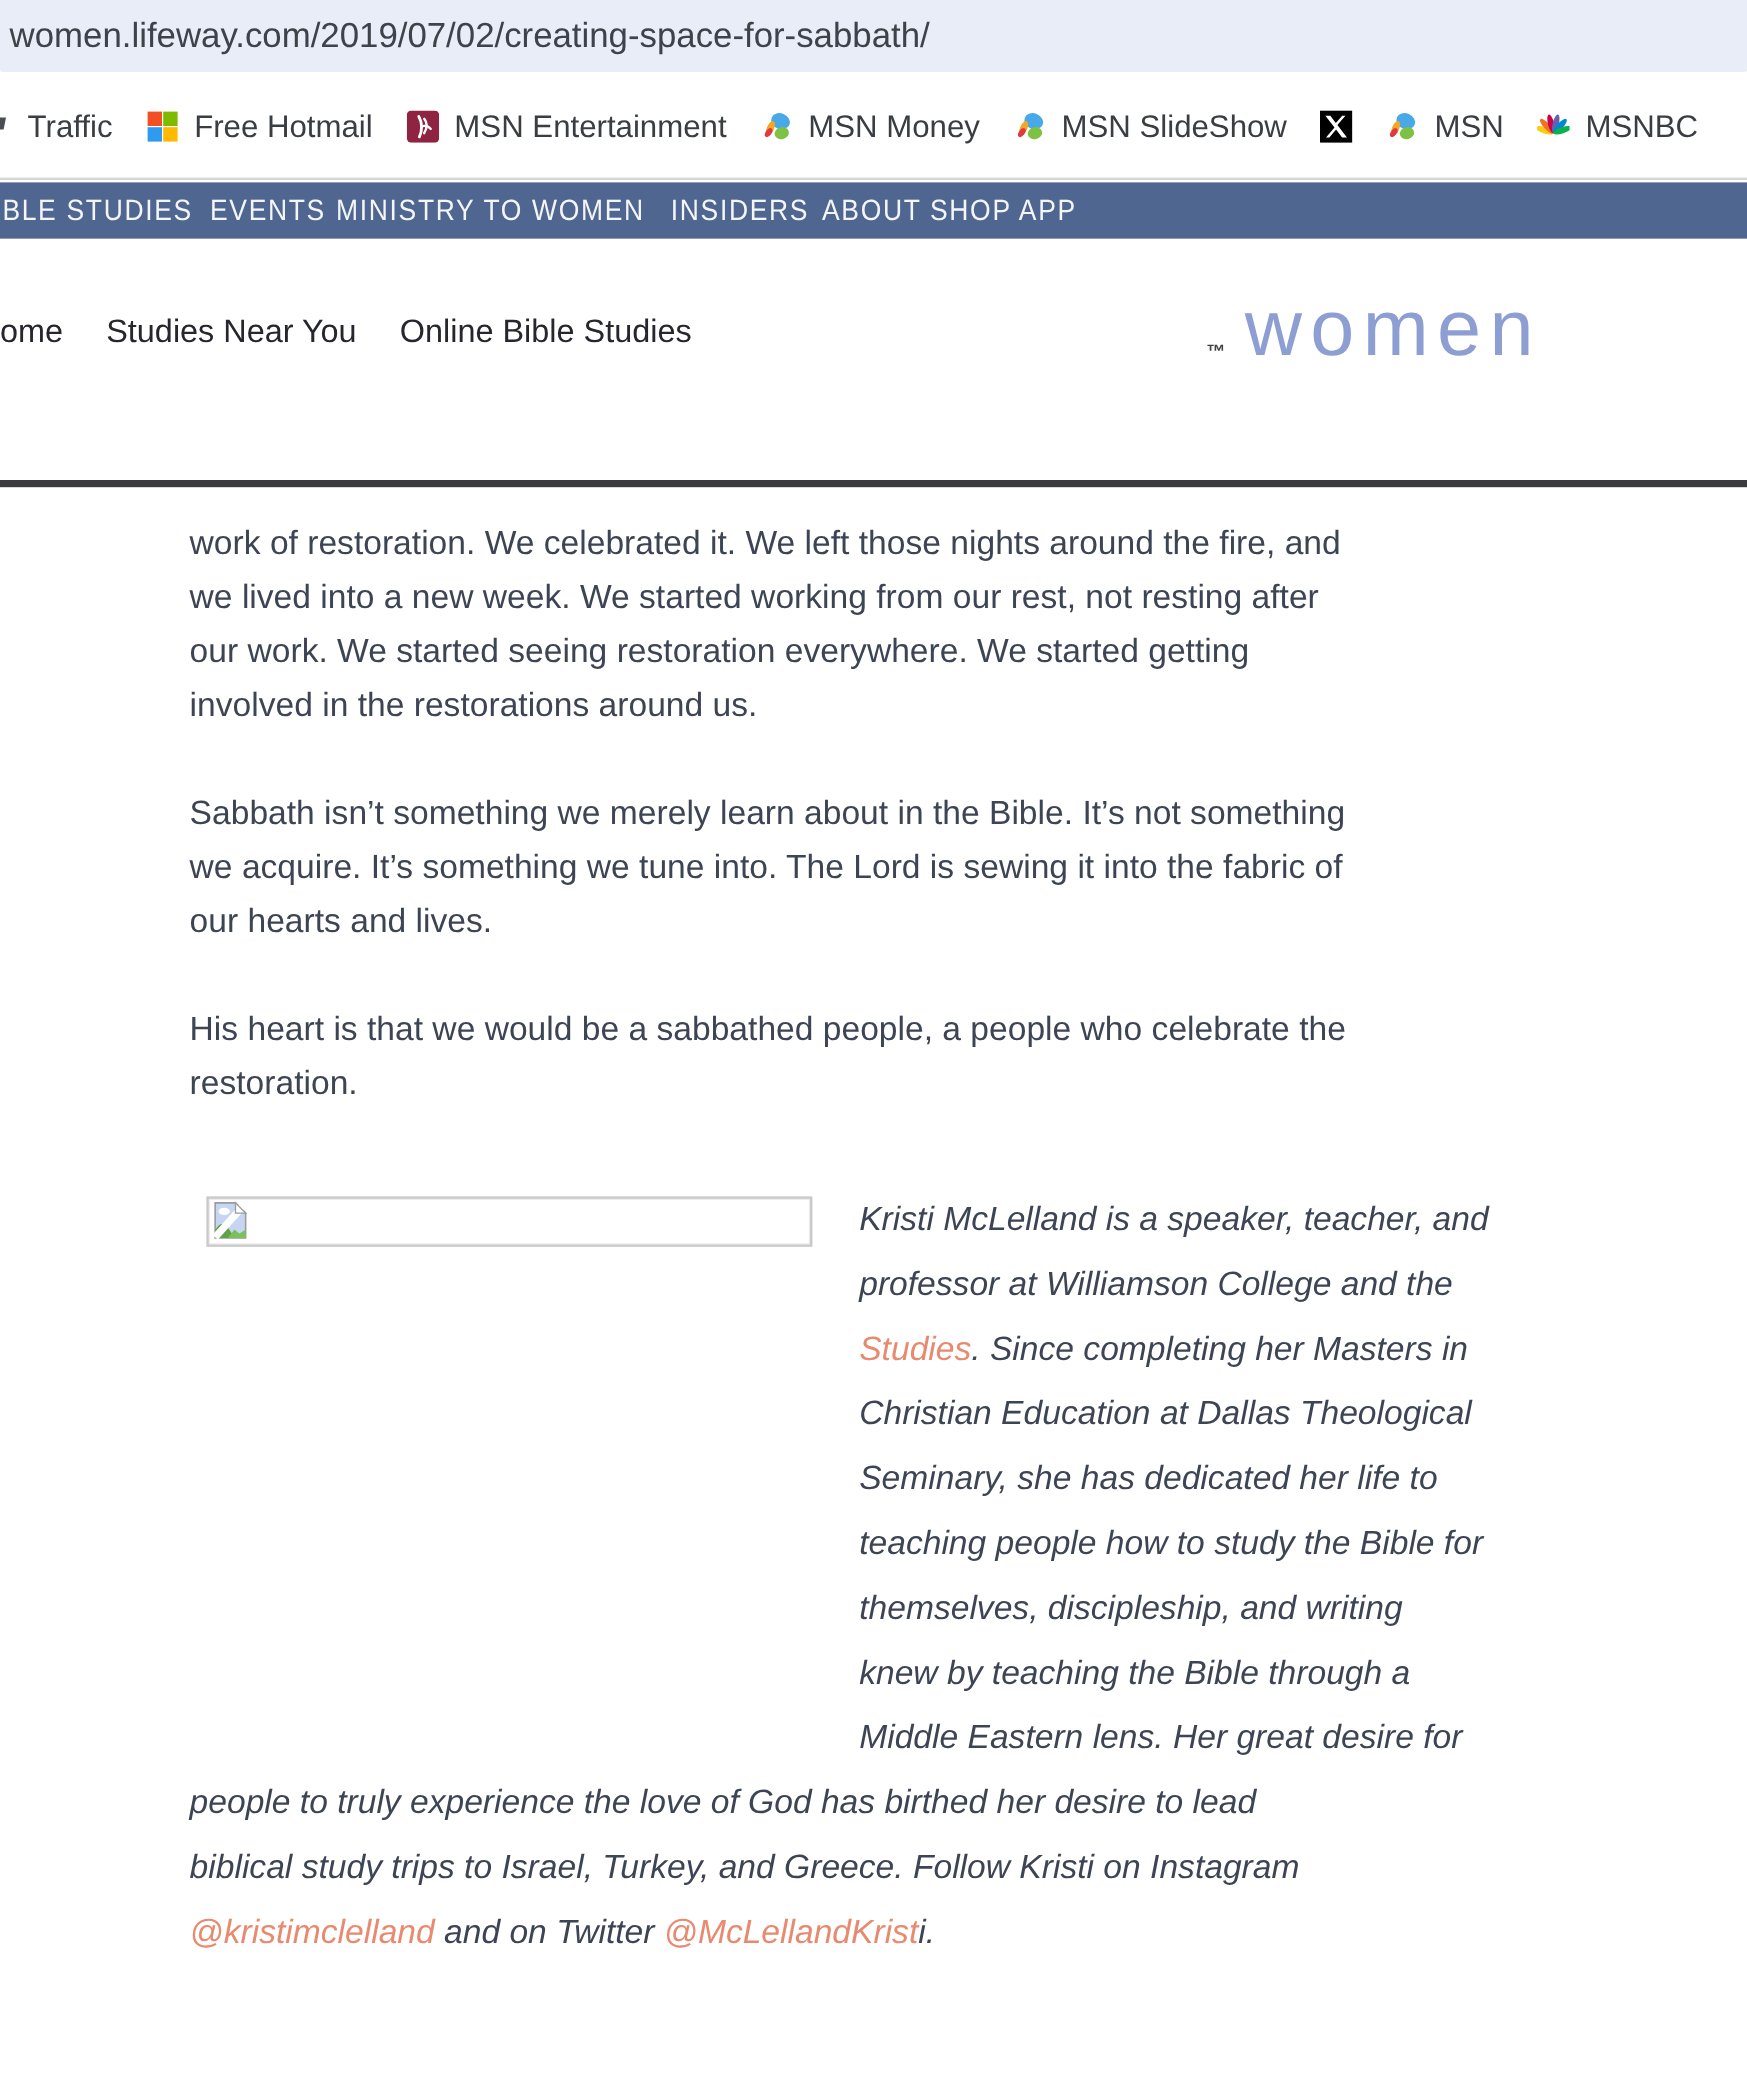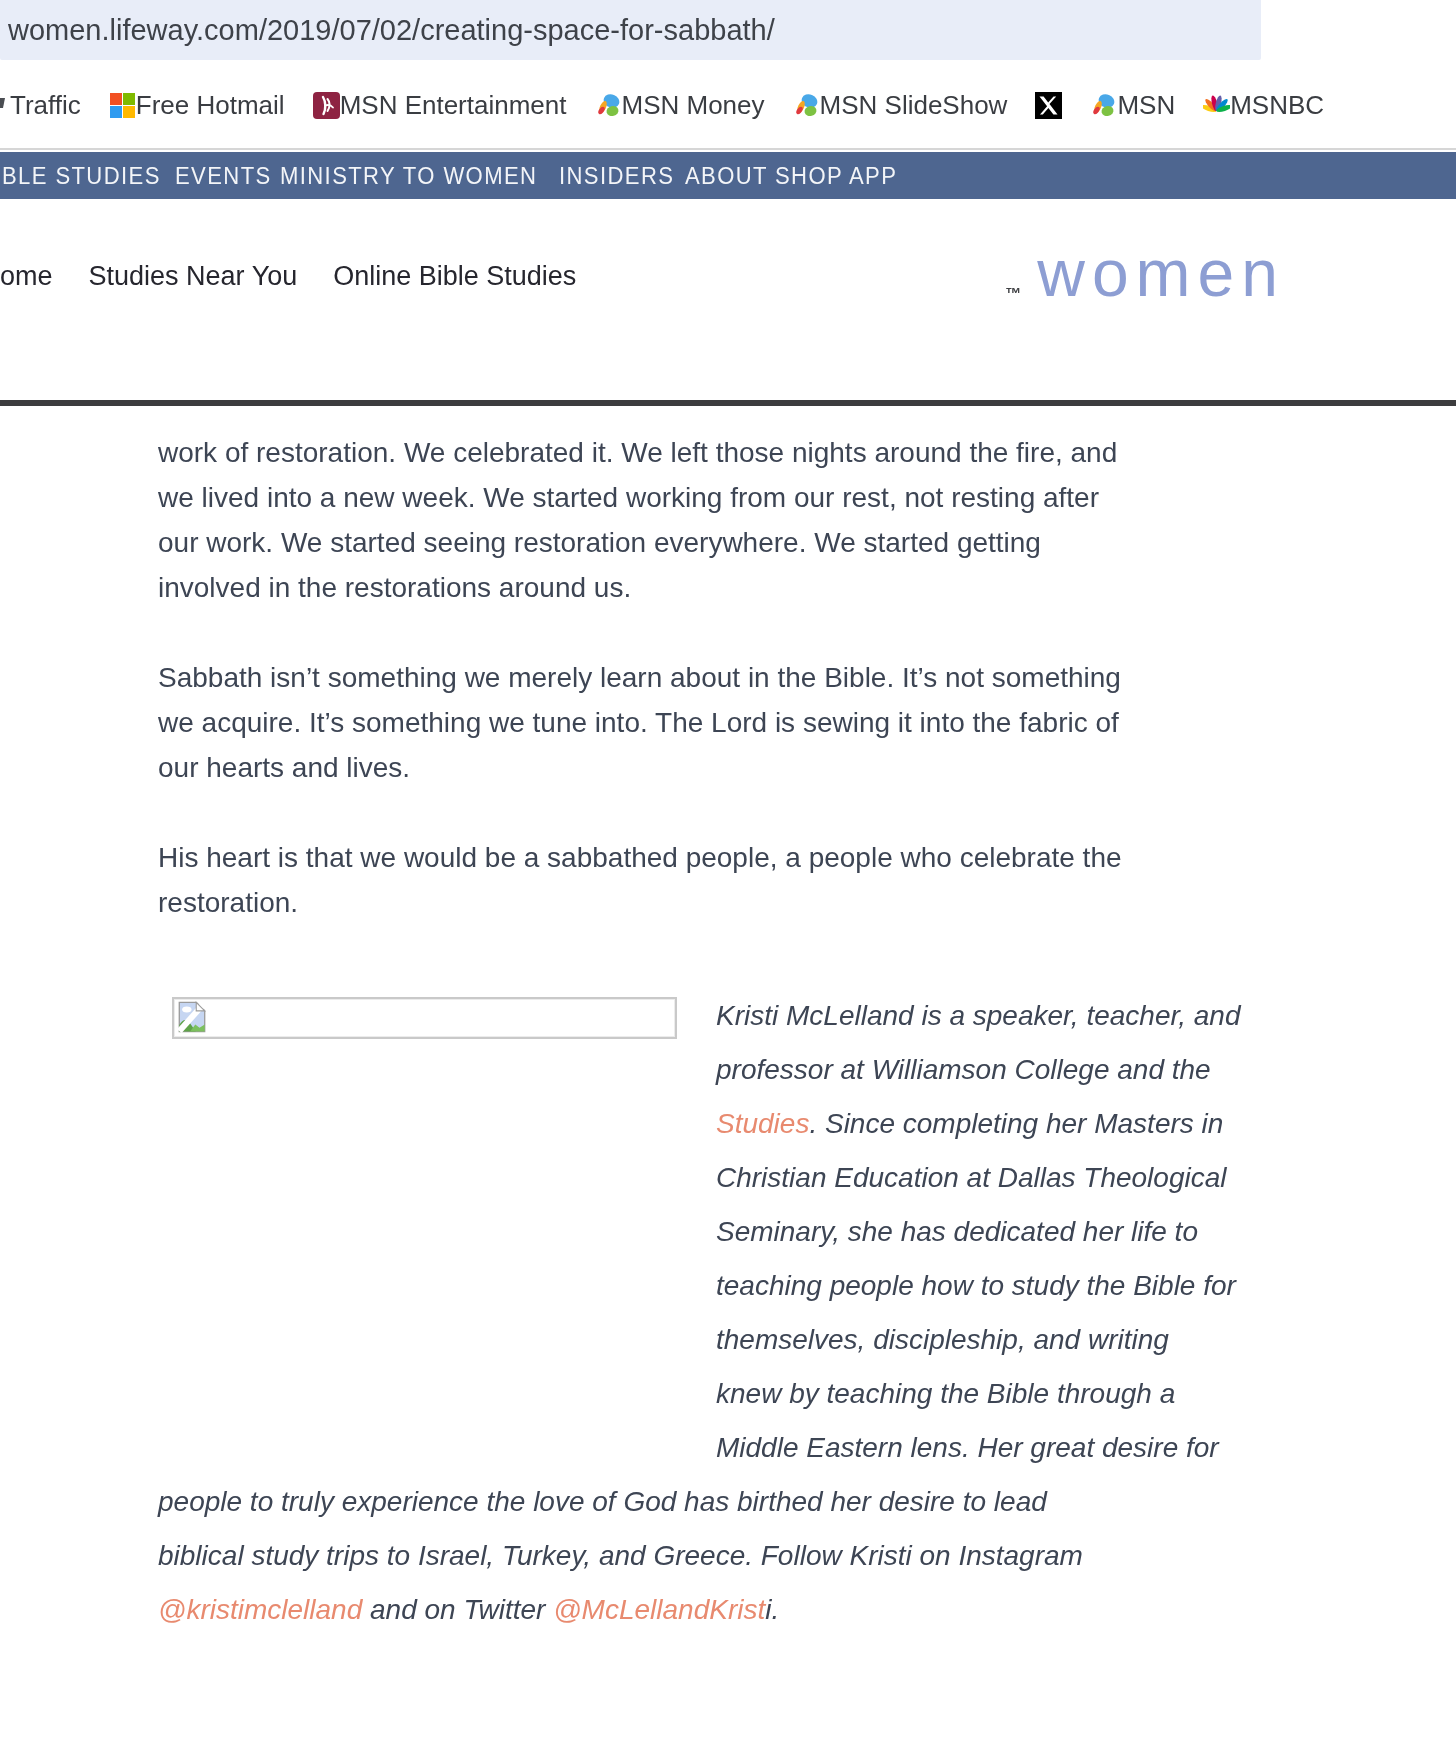--- a/index.html
+++ b/index.html
@@ -5,33 +5,33 @@
   * { margin:0; padding:0; box-sizing:border-box; }
   html,body { width:1456px; height:1750px; }
   body {
     position:relative; overflow:hidden; background:#ffffff;
     font-family:"Liberation Sans", sans-serif;
     -webkit-font-smoothing:antialiased;
   }
 
   
   .urlbar {
-    position:absolute; left:0; top:0; width:1261px; height:60px;
+    position:absolute; left:0; top:0; width:1456px; height:60px;
     background:#e8edf8; display:flex; align-items:center;
     font-size:29px; color:#3e4249; padding-left:8px;
     border-radius:0 0 2px 2px;
   }
 
   
   .bookmarks {
     position:absolute; left:0; top:62px; width:1456px; height:88px;
     background:#ffffff; display:flex; align-items:center; gap:28px;
     border-bottom:2px solid #d6d6d6; overflow:hidden;
   }
-  .bm-item { display:flex; align-items:center; flex:0 0 auto; cursor:pointer; }
+  .bm-item { display:flex; align-items:center; gap:13px; flex:0 0 auto; cursor:pointer; }
   .bm-item:first-child { margin-left:0; }
   .bm-label { font-size:26px; color:#3a3d42; white-space:nowrap; }
   .bm-icon { display:inline-flex; width:27px; height:27px; }
   .bm-icon svg { width:27px; height:27px; }
   .bm-icon.frag { width:10px; }
   .bm-icon.frag svg { width:10px; height:27px; }
 
   
   .navbar {
     position:absolute; left:0; top:152px; width:1456px; height:47px;

